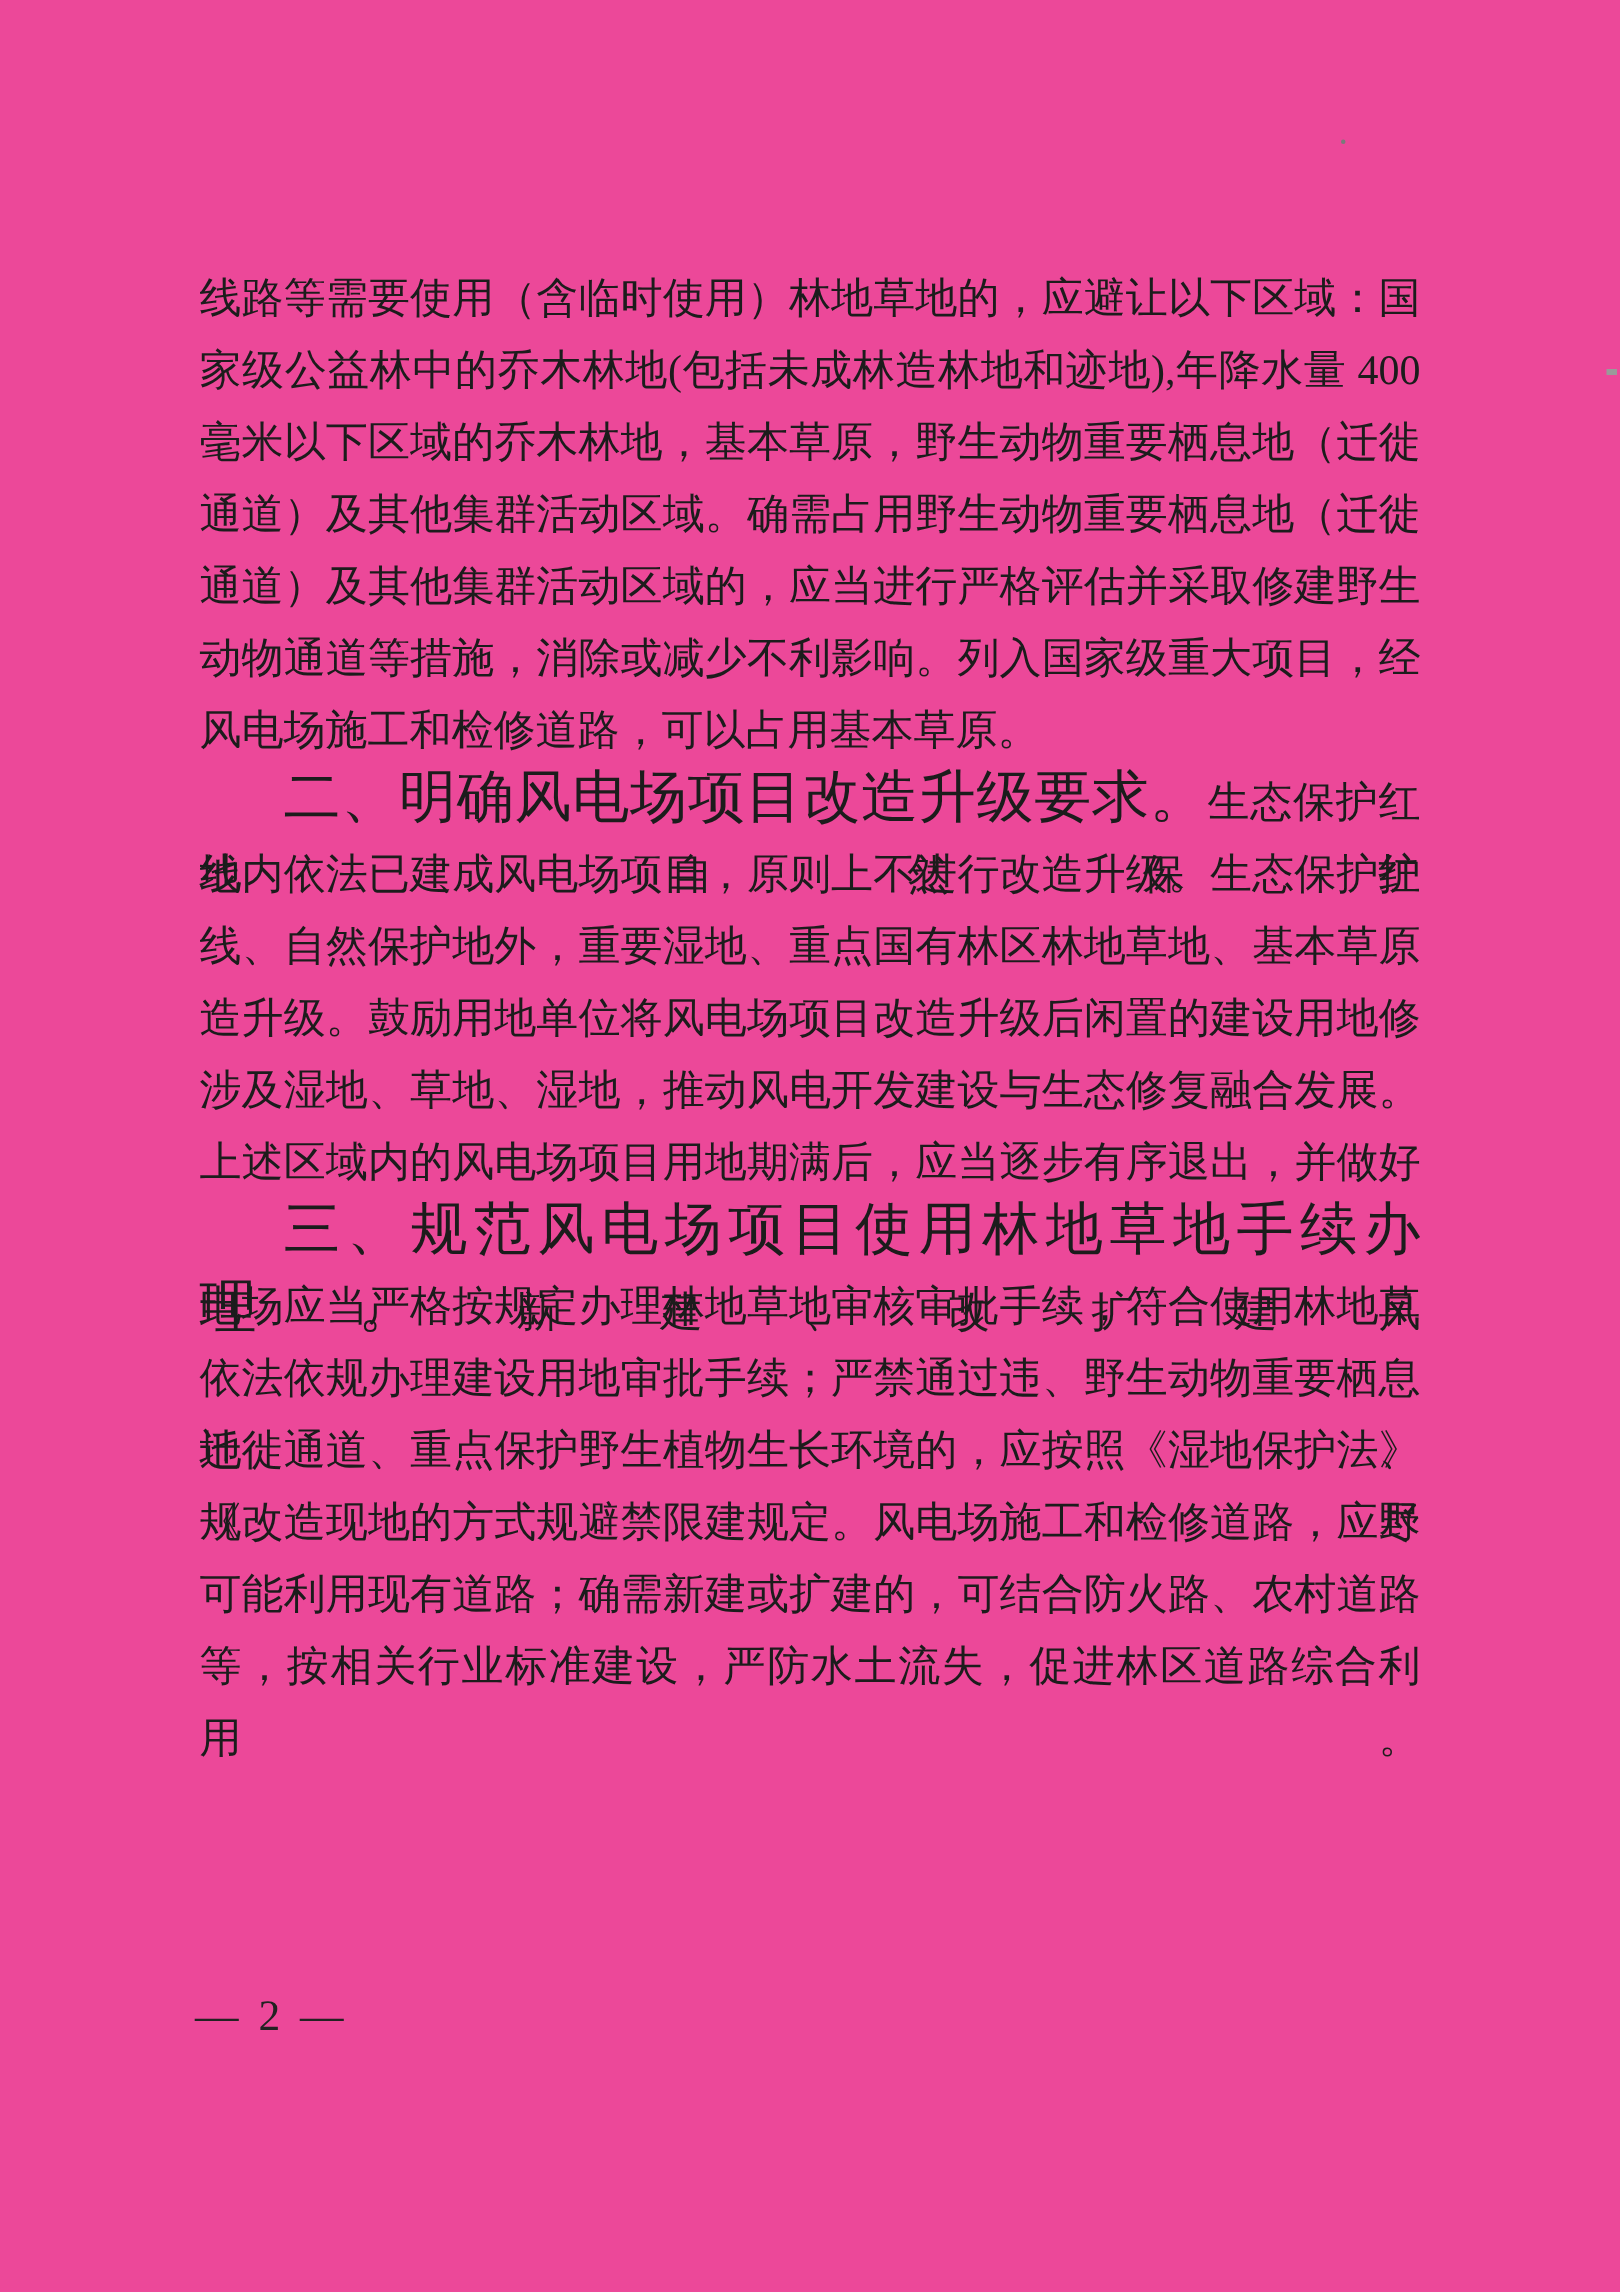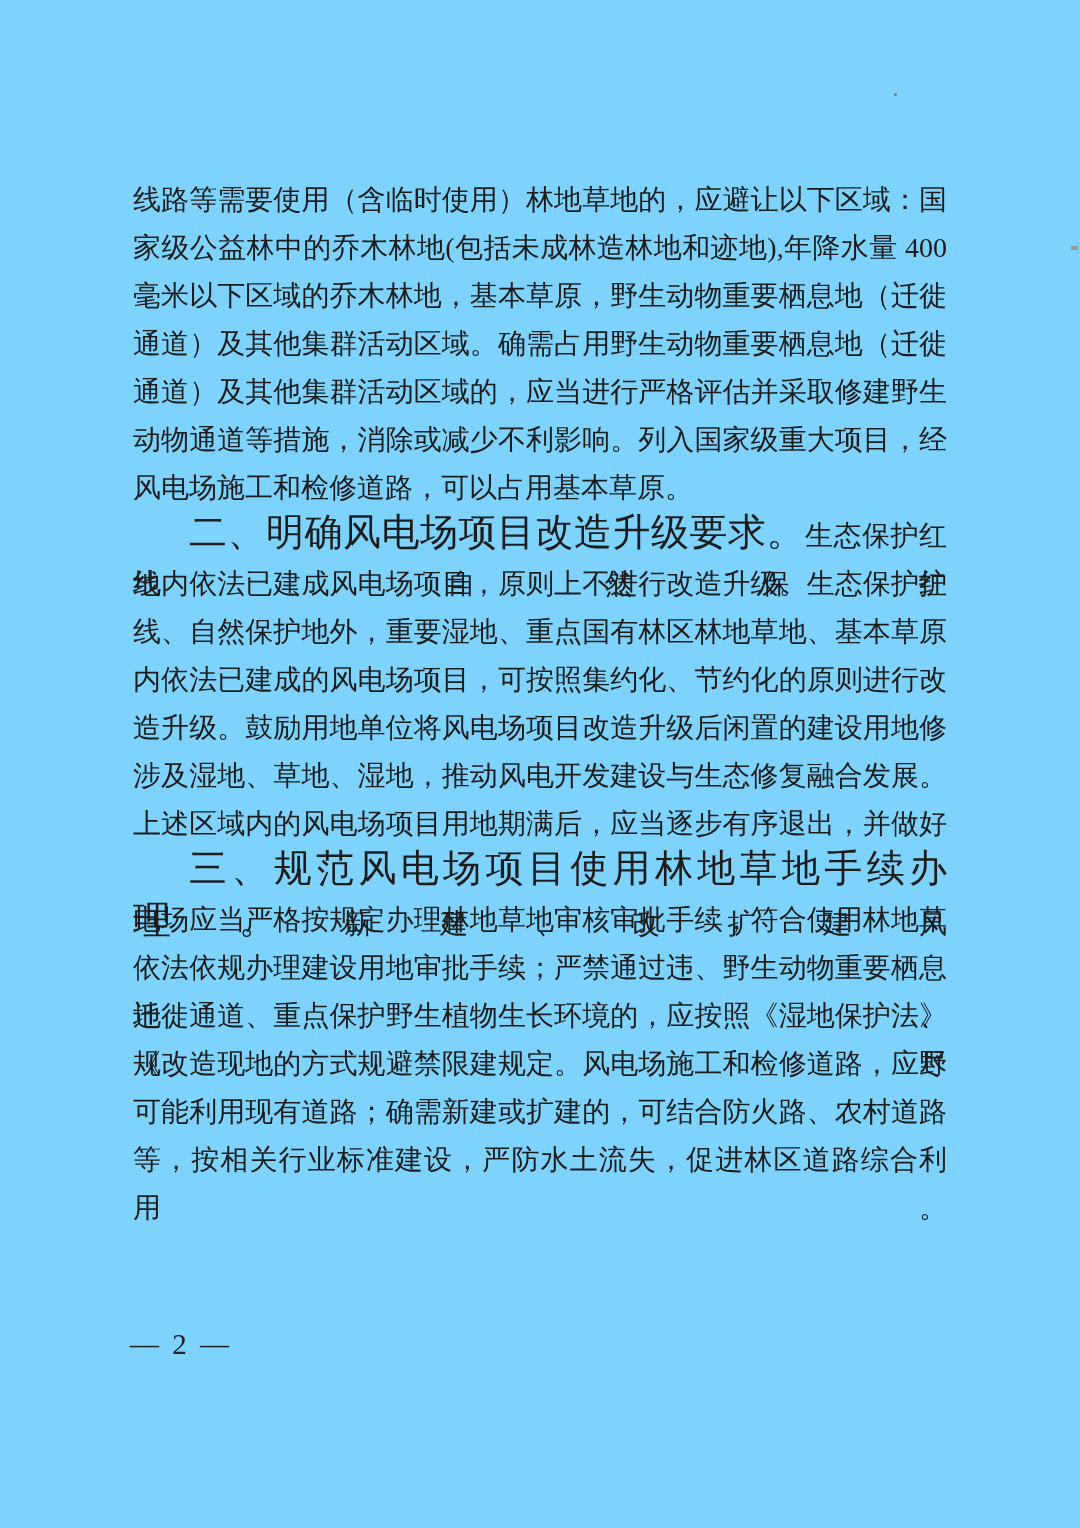--- a/index.html
+++ b/index.html
@@ -8,21 +8,21 @@
   }
   body {
     width: 1080px;
     height: 1528px;
     background: #ffffff;
   }
   .page {
     position: relative;
     width: 1080px;
     height: 1528px;
-    background: #7dd3fc;
+    background: #ec4899;
     overflow: hidden;
     font-family: "Liberation Serif", "DejaVu Serif", serif;
     color: #1c1c1c;
   }
   .text-block {
     position: absolute;
     left: 133px;
     top: 172px;
     width: 814px;
   }
@@ -93,21 +93,20 @@
   <div class="line fill"><span class="head"></span><span class="body">动物通道等措施，消除或减少不利影响。列入国家级重大项目，经</span></div>
 
   <div class="line"><span class="head"></span><span class="body">风电场施工和检修道路，可以占用基本草原。</span></div>
 
   <div class="line indent fill"><span class="head">二、明确风电场项目改造升级要求。</span><span class="body">生态保护红线、自然保护</span></div>
 
   <div class="line fill"><span class="head"></span><span class="body">地内依法已建成风电场项目，原则上不进行改造升级。生态保护红</span></div>
 
   <div class="line fill"><span class="head"></span><span class="body">线、自然保护地外，重要湿地、重点国有林区林地草地、基本草原</span></div>
 
-  <div class="line fill"><span class="head"></span><span class="body">内依法已建成的风电场项目，可按照集约化、节约化的原则进行改</span></div>
 
   <div class="line fill"><span class="head"></span><span class="body">造升级。鼓励用地单位将风电场项目改造升级后闲置的建设用地修</span></div>
 
   <div class="line fill"><span class="head"></span><span class="body">涉及湿地、草地、湿地，推动风电开发建设与生态修复融合发展。</span></div>
 
   <div class="line fill"><span class="head"></span><span class="body">上述区域内的风电场项目用地期满后，应当逐步有序退出，并做好</span></div>
 
 
   <div class="line indent fill"><span class="head">三、规范风电场项目使用林地草地手续办理。</span><span class="body">新建、改扩建风</span></div>
 

